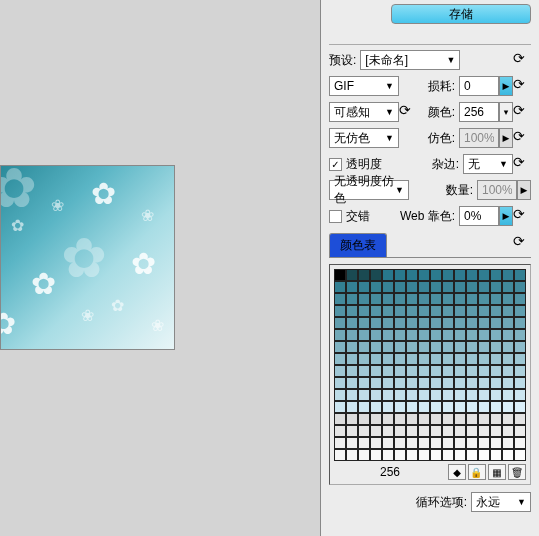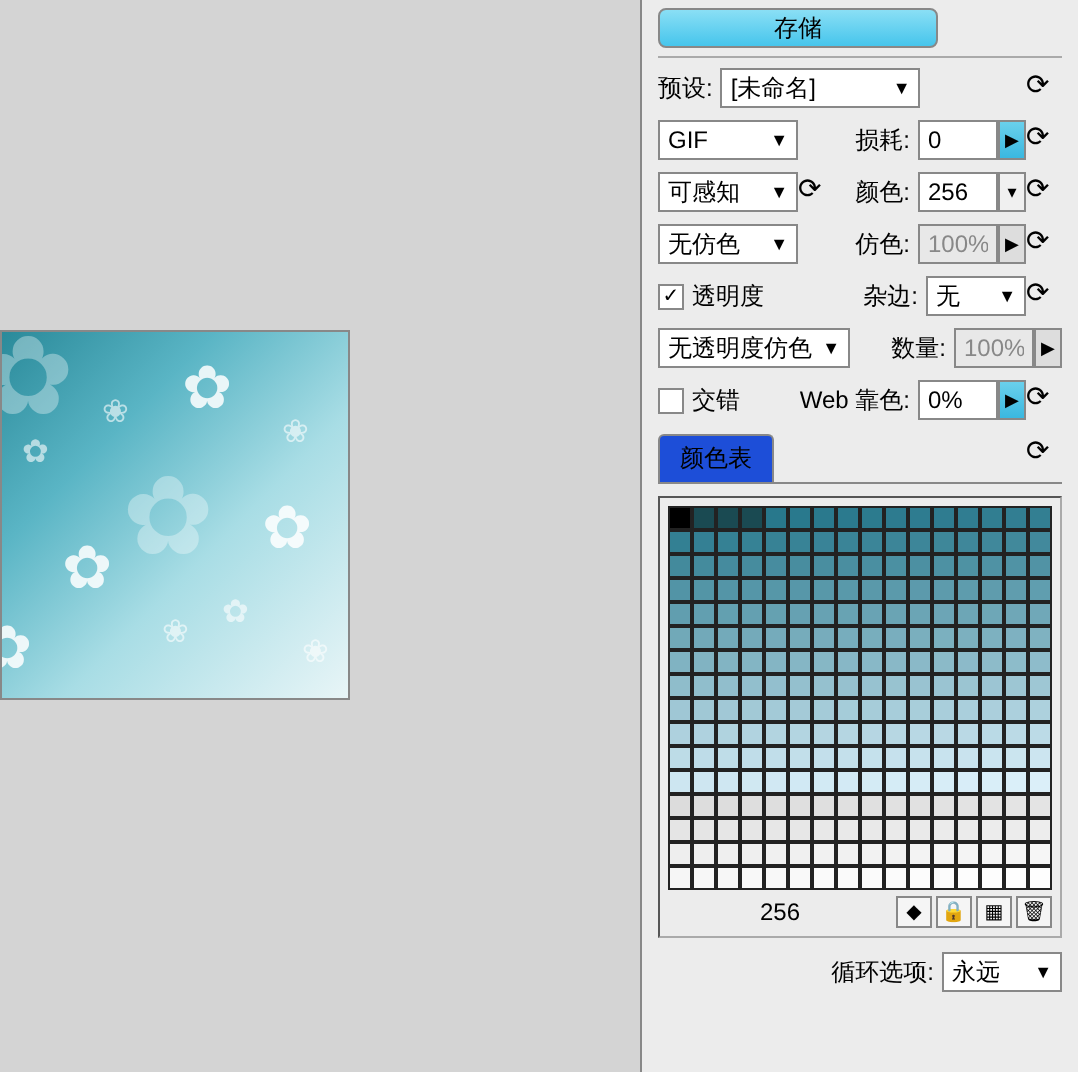--- a/index.html
+++ b/index.html
@@ -3,21 +3,21 @@
 <meta charset="utf-8">
 <style>
 * { box-sizing: border-box; margin: 0; padding: 0; font-family: "Microsoft YaHei", sans-serif; font-size: 12px; }
 body { background: #d4d4d4; width: 539px; height: 536px; overflow: hidden; display: flex; }
 .canvas-area { width: 322px; height: 536px; background: #d4d4d4; position: relative; }
 .preview { position: absolute; left: 0; top: 165px; width: 175px; height: 185px; border: 1px solid #888; background: linear-gradient(135deg, #2a8a9a 0%, #5ab5c5 30%, #a8dde5 60%, #e8f5f7 100%); overflow: hidden; }
 .flower { position: absolute; color: rgba(255,255,255,0.85); font-size: 30px; }
 .flower.sm { font-size: 16px; opacity: 0.7; }
 .flower.lg { font-size: 55px; opacity: 0.4; }
 .panel { flex: 1; background: #ececec; border-left: 1px solid #888; padding: 4px 8px; }
-.btn-row { display: flex; justify-content: flex-start; margin-bottom: 4px; }
+.btn-row { display: flex; justify-content: flex-end; margin-bottom: 20px; }
 .ps-btn { width: 140px; height: 20px; border: 1px solid #888; border-radius: 4px; background: linear-gradient(#fff,#e0e0e0); text-align: center; line-height: 18px; cursor: pointer; }
 .ps-btn.primary { background: linear-gradient(#8adff5,#46c5ec); }
 .row { display: flex; align-items: center; margin-bottom: 4px; min-height: 22px; }
 .lbl { margin-right: 4px; white-space: nowrap; text-align: right; }
 .sel { border: 1px solid #888; background: #fff; height: 20px; display: flex; align-items: center; padding: 0 4px; cursor: pointer; }
 .sel .arrow { margin-left: auto; font-size: 9px; }
 .inp { border: 1px solid #888; background: #fff; height: 20px; padding: 0 4px; width: 40px; }
 .inp.disabled { background: #e8e8e8; color: #888; }
 .spin-btn { width: 14px; height: 20px; border: 1px solid #888; background: linear-gradient(#6ad0ec,#3ab8e0); display: flex; align-items: center; justify-content: center; cursor: pointer; font-size: 9px; }
 .cb { width: 13px; height: 13px; border: 1px solid #888; background: #fff; margin-right: 4px; display: inline-flex; align-items: center; justify-content: center; cursor: pointer; font-size: 10px; }
@@ -113,21 +113,21 @@
     <span style="flex:1"></span>
     <span class="lbl">杂边:</span>
     <div class="sel" style="width:50px">
         <span>无</span>
         <span class="arrow">▼</span>
       </div>
     <span class="circ-arrow">⟳</span>
   </div>
 
   <div class="row">
-    <div class="sel" style="width:96px">
+    <div class="sel" style="width:80px">
         <span>无透明度仿色</span>
         <span class="arrow">▼</span>
       </div>
     <span style="flex:1"></span>
     <span class="lbl">数量:</span>
     <input class="inp disabled" value="100%" style="">
     <div class="spin-btn" style="background:#ddd">▶</div>
   </div>
 
   <div class="row">

